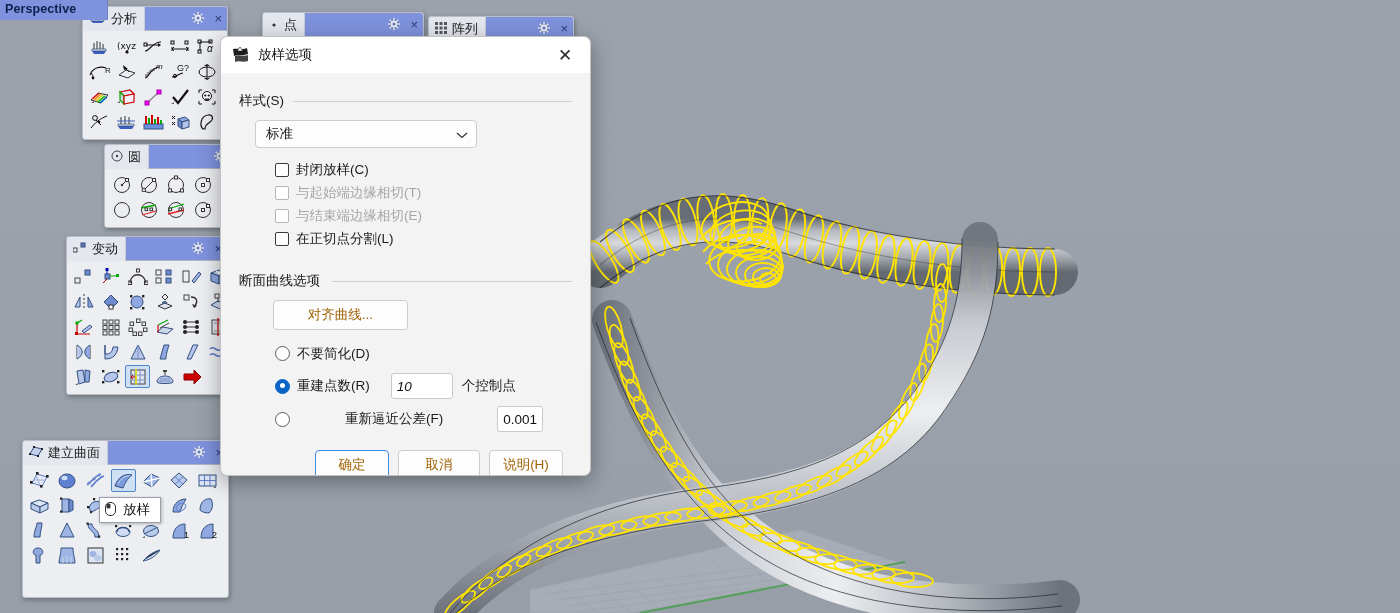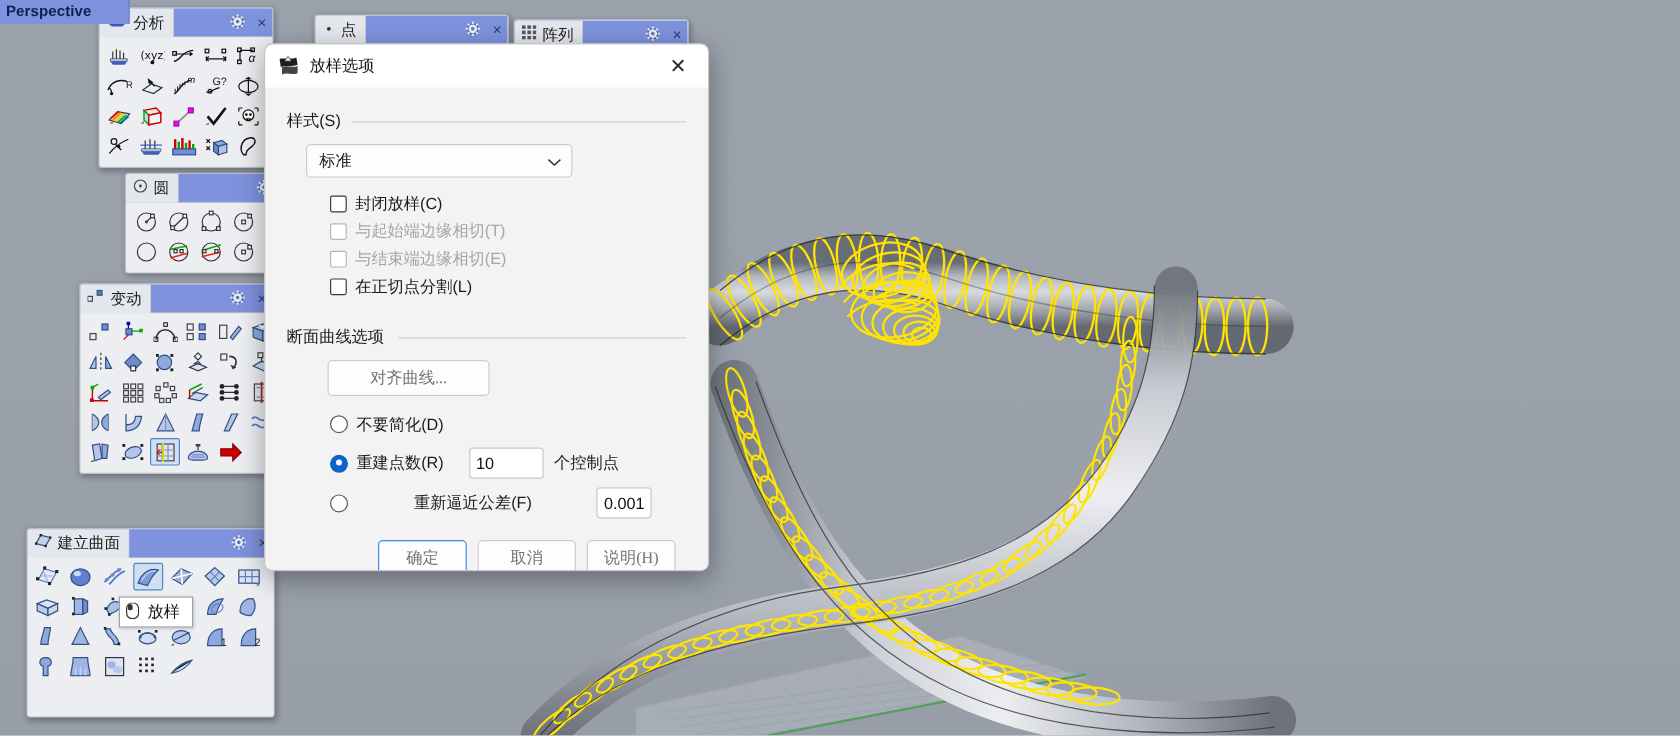--- a/index.html
+++ b/index.html
@@ -159,23 +159,23 @@
   }
   .rdo.on { border-color: #0a64c8; background: #0a64c8; }
   .rdo.on::after {
     content:""; position: absolute; left: 3.6px; top: 3.6px;
     width: 5.2px; height: 5.2px; border-radius: 50%; background: #fff;
   }
 
   .btn {
     background: #fdfdfd; border: 1px solid #cdcdcd;
     border-radius: 4px; height: 30px;
-    font-size: 13.5px; color: #737373;
+    font-size: 13.5px; color: #a16207;
     display: inline-flex; align-items: center; justify-content: center;
-    font-family: Liberation Serif, serif;
+    font-family: Liberation Sans, sans-serif;
   }
   .btn.primary { border: 1.6px solid #3f8be0; }
 
   .alignbtn { margin-left: 34px; width: 135px; margin-bottom: 4px; }
 
   .numfield {
     width: 62px; height: 26px;
     background: #fff; border: 1px solid #c9c9c9; border-radius: 3px;
     font-size: 13.5px; color: #111; padding: 0 5px;
     display: flex; align-items: center;
@@ -1287,21 +1287,21 @@
       <button class="btn alignbtn">对齐曲线...</button>
 
       <div class="optrow sp" style="margin-top:8px;">
         <span class="rdo"></span>
         <span class="olbl">不要简化(D)</span>
       </div>
 
       <div class="optrow" style="margin-top:7px; height:28px;">
         <span class="rdo on"></span>
         <span class="olbl">重建点数(R)</span>
-        <span class="numfield" style="margin-left:21px;">10</span>
+        <span class="numfield" style="margin-left:21px;font-style:italic;">10</span>
         <span class="unit">个控制点</span>
       </div>
 
       <div class="optrow" style="margin-top:5px; height:28px;gap:48px;">
         <span class="rdo"></span>
         <span class="olbl">重新逼近公差(F)</span>
         <span class="numfield" style="margin-left:6px;">0.001</span>
         <span class="unit">毫米</span>
       </div>
 

